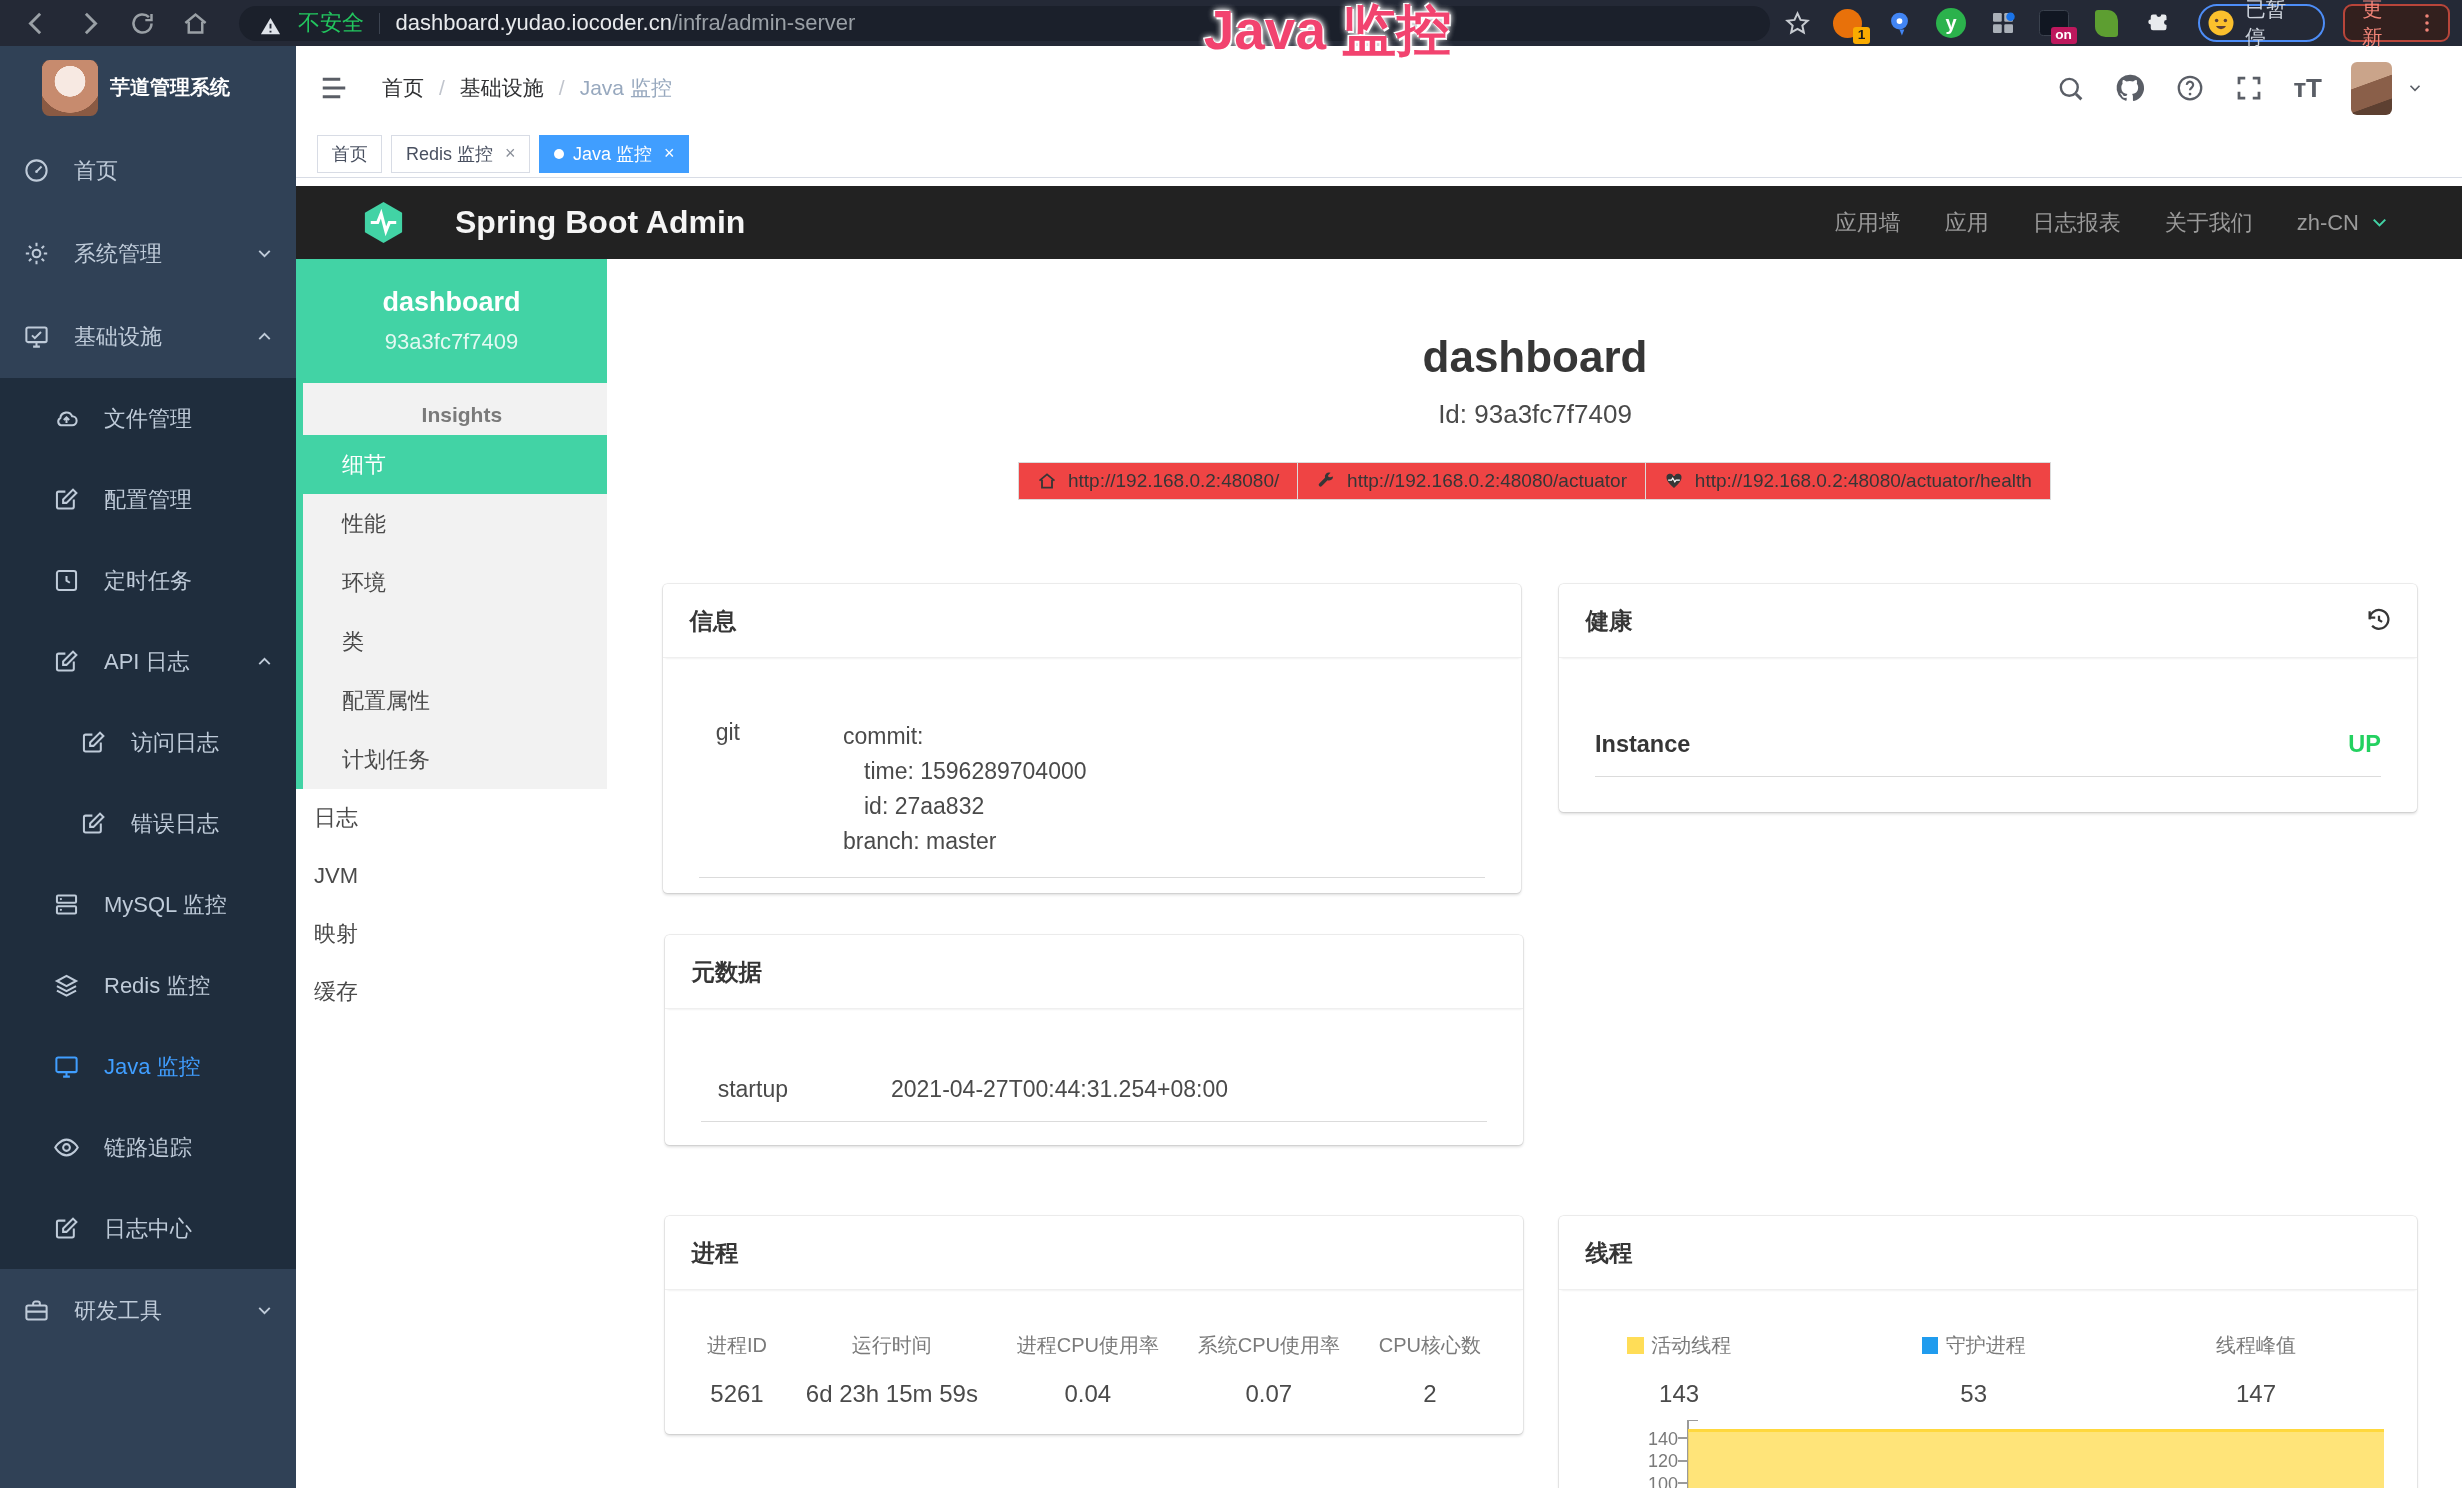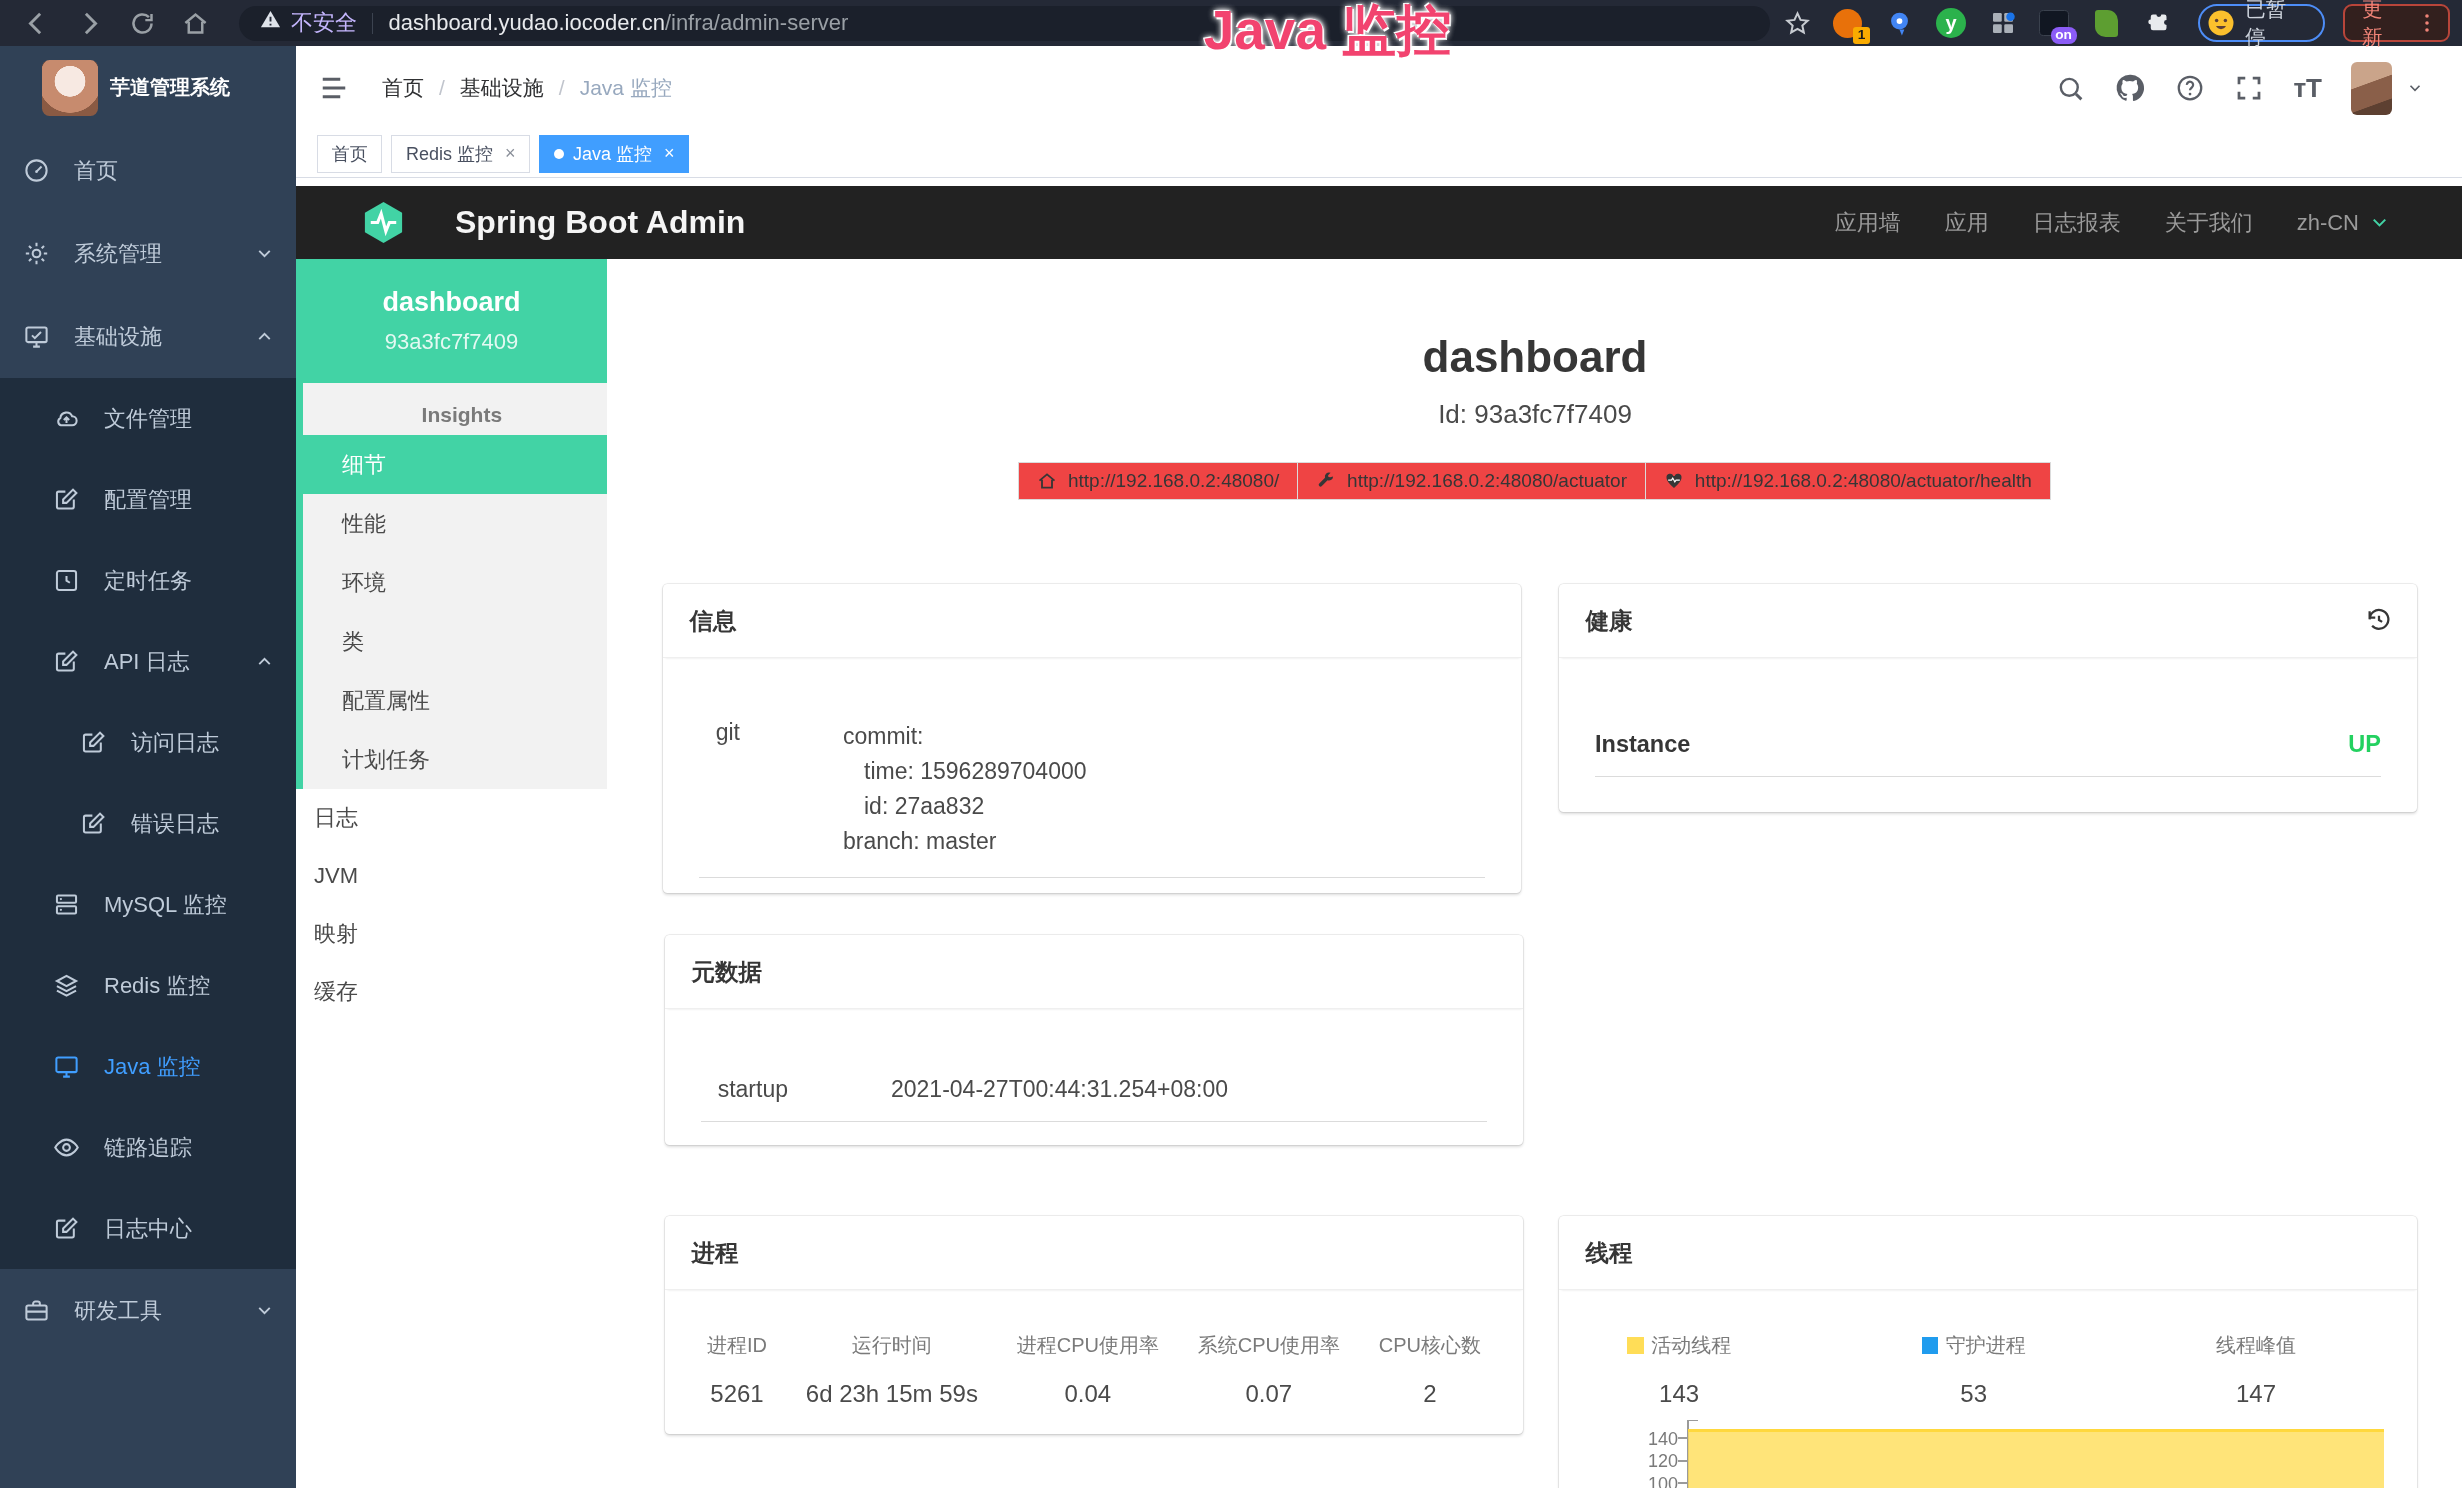--- a/index.html
+++ b/index.html
@@ -10,29 +10,29 @@
   svg.ic { display:block; }
 
   
   #browser-bar { left:0; top:0; width:2462px; height:46px; background:#242936;
     display:flex; align-items:center; z-index:5; }
   .bnav { width:33px; height:33px; margin-left:20px; color:#9aa0a6; display:flex;
     align-items:center; justify-content:center; }
   #address-bar { margin-left:27px; width:1532px; height:35px; border-radius:17.4px;
     background:#1b202b; display:flex; align-items:center; padding:0 20px;
     font-size:22px; color:#e8eaed; }
-  #address-bar .sec { display:flex; align-items:flex-start; gap:9px; color:#c4b5fd; }
+  #address-bar .sec { display:flex; align-items:flex-end; gap:16px; color:#22c55e; }
   #address-bar .sep { width:1.5px; height:21px; background:#3c4350; margin:0 15px; }
   #address-bar .host { color:#e8eaed; }
   #address-bar .path { color:#9aa0a6; }
   .ext { width:35px; height:35px; margin-left:16.7px; position:relative; display:flex;
     align-items:center; justify-content:center; }
   .badge { position:absolute; right:-4.6px; bottom:-3px; background:#f9ab00; color:#1b1b1b;
     font-size:13.7px; line-height:16.7px; padding:0 4.6px; border-radius:3px; font-weight:bold; }
-  .badge.green { background:#8b5cf6; color:#fff;border-radius:8px; }
+  .badge.green { background:#be185d; color:#fff; }
   #paused-pill { margin-left:23px; border:2.3px solid #4d8df7; border-radius:758px;
     height:38px; display:flex; align-items:center; gap:9px; padding:0 16.7px 0 6px;
     color:#cdd3dc; font-size:20.5px; }
   #update-btn { margin-left:18px; margin-right:12px; border:2.3px solid #b8453a; border-radius:9px;
     height:38px; display:flex; align-items:center; background:#33201e;
     color:#f08478; font-size:20.5px; padding:0 9px 0 16.7px; gap:12px; }
 
   
   #annotation { left:1100px; top:-6px; width:455px; text-align:center; z-index:9;
     font-size:55px; font-weight:bold; line-height:73px;

